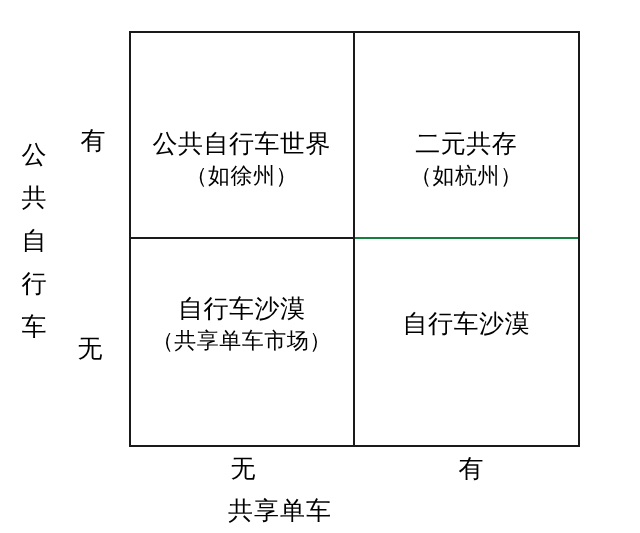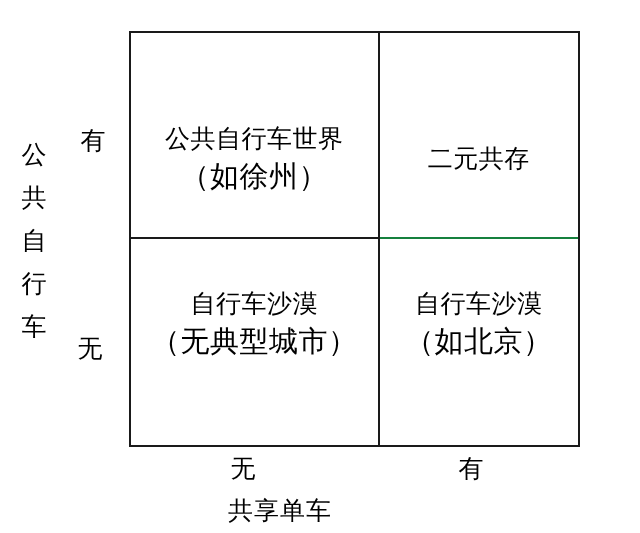--- a/index.html
+++ b/index.html
@@ -54,21 +54,21 @@
     line-height: 1.38;
   }
   .q-title {
     display: block;
     font-size: 25px;
     letter-spacing: 0.5px;
     white-space: nowrap;
   }
   .q-example {
     display: block;
-    font-size: 29px;
+    font-size: 22px;
     letter-spacing: 0.5px;
     white-space: nowrap;
   }
 
   
   #y-axis-title {
     position: absolute;
     left: 18px;
     top: 133px;
     width: 32px;
@@ -130,34 +130,34 @@
   <div class="quadrant q-tl">
     <div class="q-text">
       <span class="q-title">公共自行车世界</span>
       <span class="q-example">（如徐州）</span>
     </div>
   </div>
 
   <div class="quadrant q-tr">
     <div class="q-text">
       <span class="q-title">二元共存</span>
+      <span class="q-example">（如杭州）</span>
     </div>
   </div>
 
   <div class="quadrant q-bl">
     <div class="q-text">
       <span class="q-title">自行车沙漠</span>
-      <span class="q-example">（无典型城市）</span>
+      <span class="q-example">（共享单车市场）</span>
     </div>
   </div>
 
   <div class="quadrant q-br">
     <div class="q-text">
       <span class="q-title">自行车沙漠</span>
-      <span class="q-example">（如北京）</span>
     </div>
   </div>
 
 </div>
 
 <div class="x-tick" id="x-tick-low">无</div>
 
 <div class="x-tick" id="x-tick-high">有</div>
 
 <div id="x-axis-title">共享单车</div>

